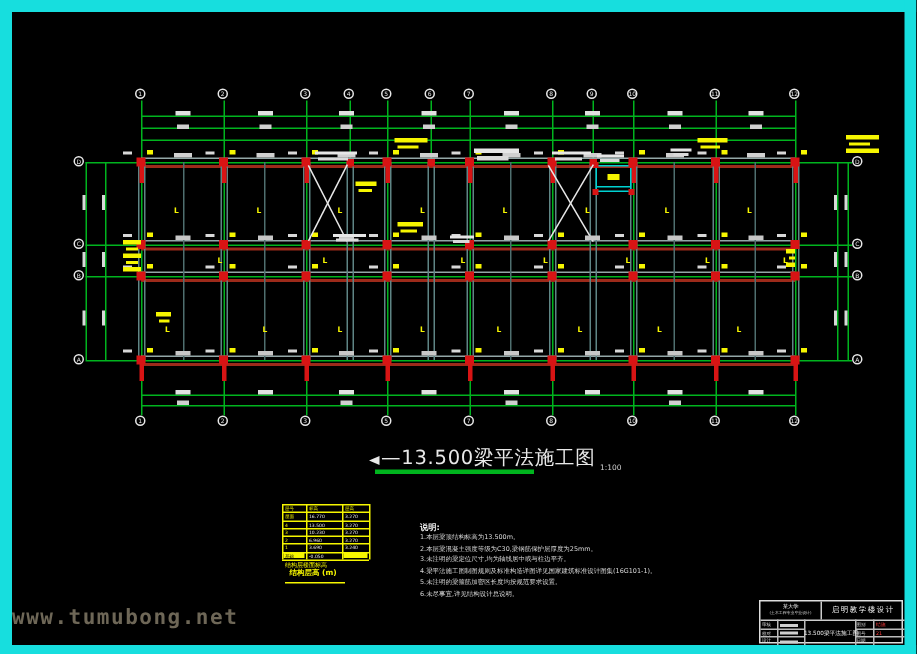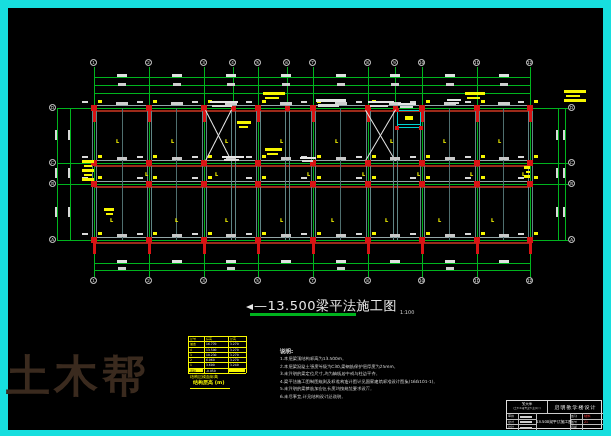--- a/index.html
+++ b/index.html
@@ -472,14 +472,14 @@
       <div style="left: 1px; top: 18.6667px; font-size: 3px; line-height: 4px; color: rgb(221, 221, 221); white-space: nowrap;">校对</div>
       <div style="left: 13px; top: 20.1667px; width: 12px; height: 2px; background: rgb(207, 207, 207);"></div>
       <div style="left: 64px; top: 18.6667px; font-size: 3px; line-height: 4px; color: rgb(221, 221, 221); white-space: nowrap;">图号</div>
       <div style="left: 77px; top: 18.6667px; font-size: 3.2px; line-height: 4.2px; color: rgb(255, 60, 60); white-space: nowrap;">21</div>
       <div style="left: 1px; top: 24.3333px; font-size: 3px; line-height: 4px; color: rgb(221, 221, 221); white-space: nowrap;">设计</div>
       <div style="left: 13px; top: 25.8333px; width: 12px; height: 2px; background: rgb(207, 207, 207);"></div>
       <div style="left: 64px; top: 24.3333px; font-size: 3px; line-height: 4px; color: rgb(221, 221, 221); white-space: nowrap;">日期</div>
       <div style="left: 77px; top: 24.3333px; font-size: 3.2px; line-height: 4.2px; color: rgb(221, 221, 221); white-space: nowrap;"></div>
     </div>
 
-  <div id="wm-brand">土木帮</div>
+  <div id="wm-url">www.tumubong.net</div>
 </div>
 
 </body></html>

